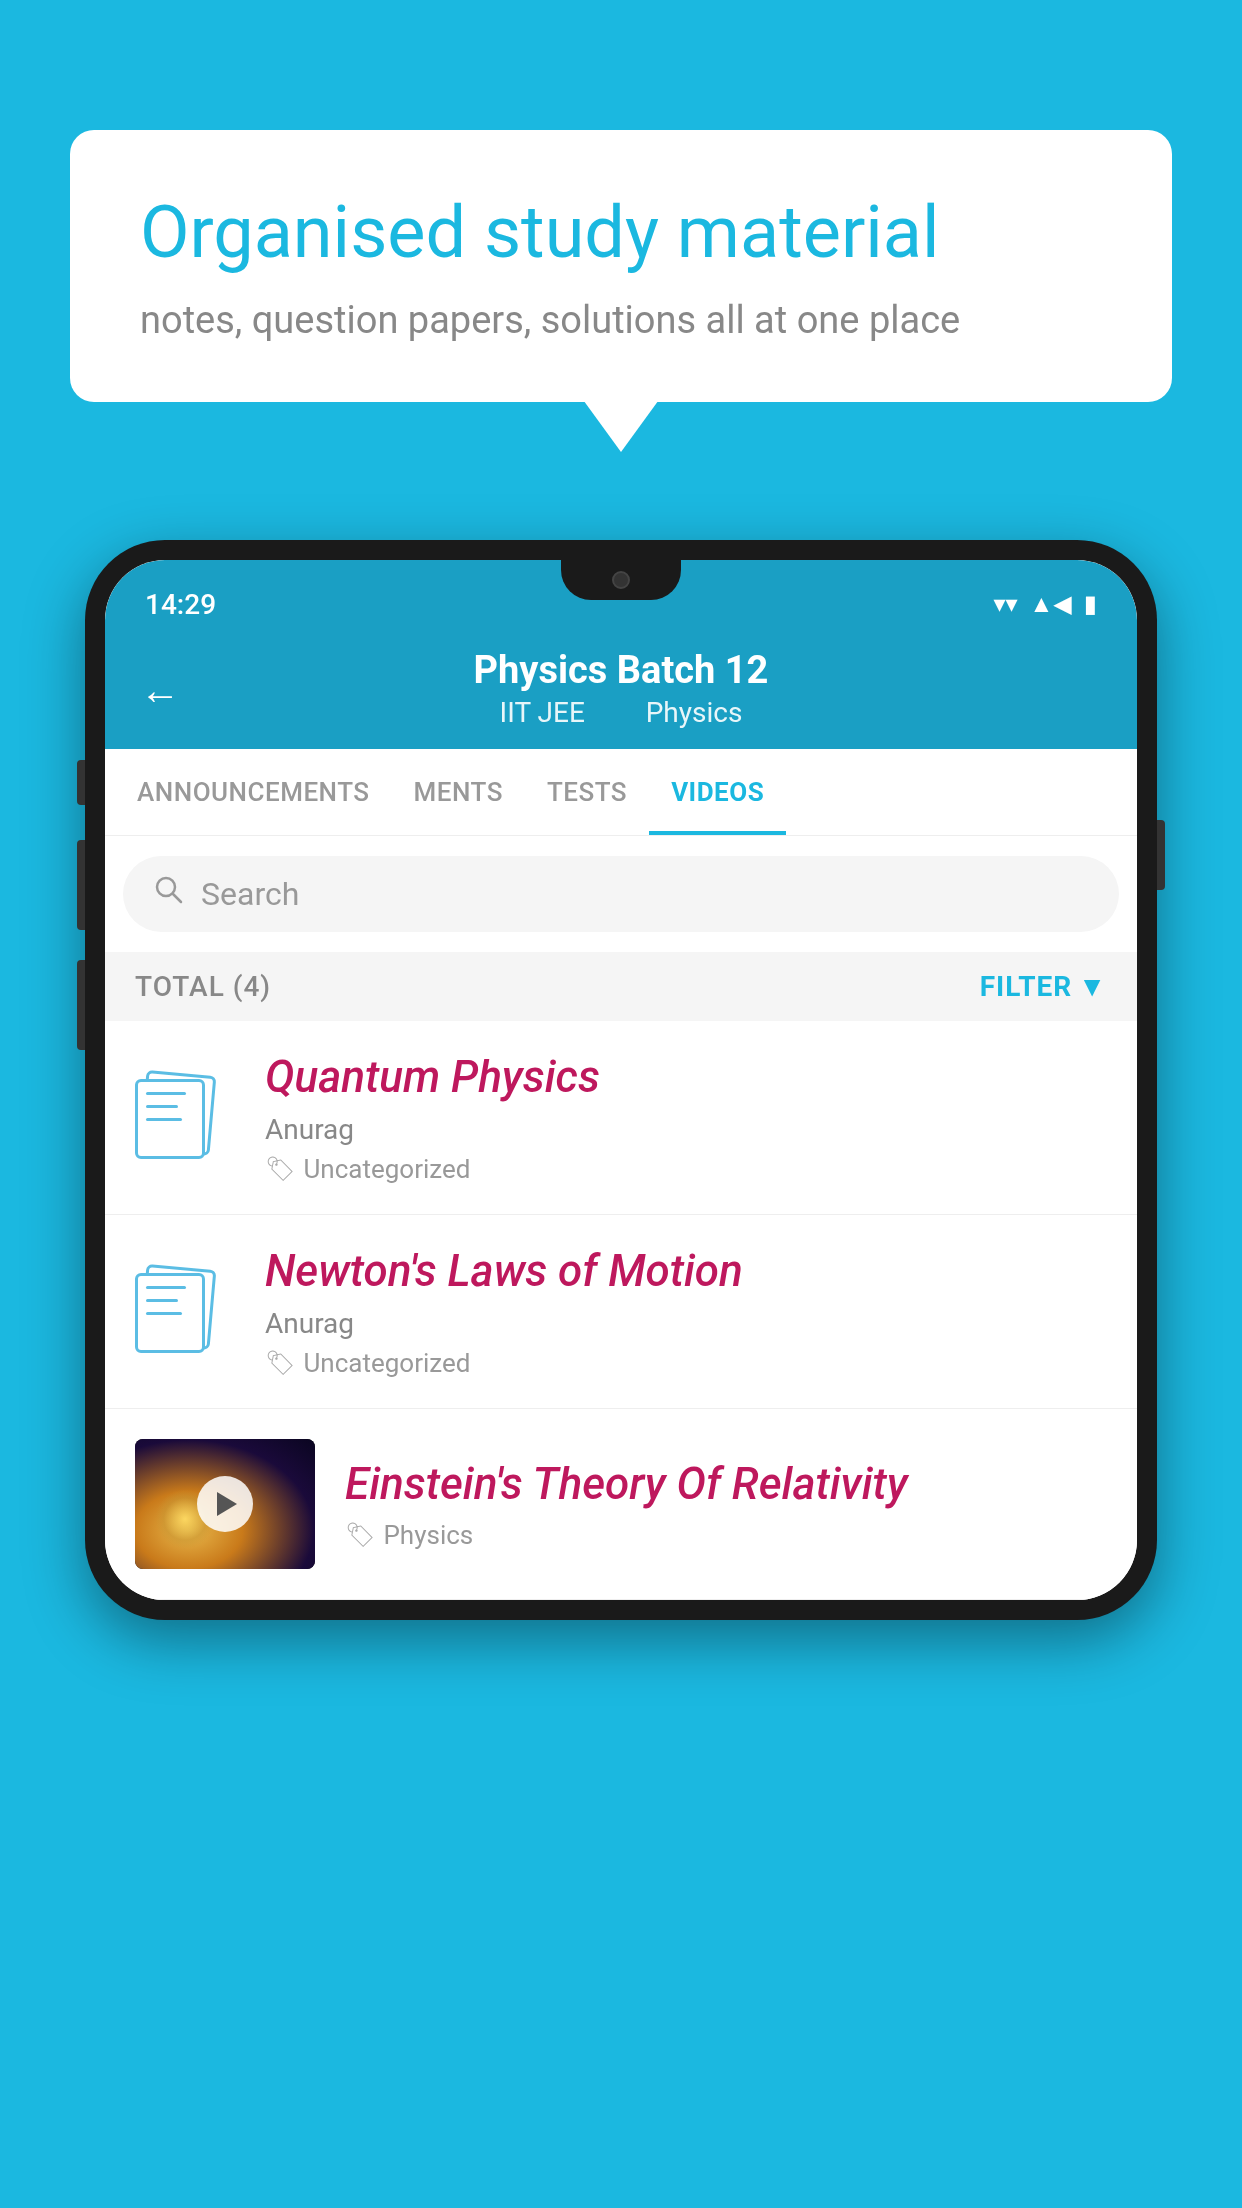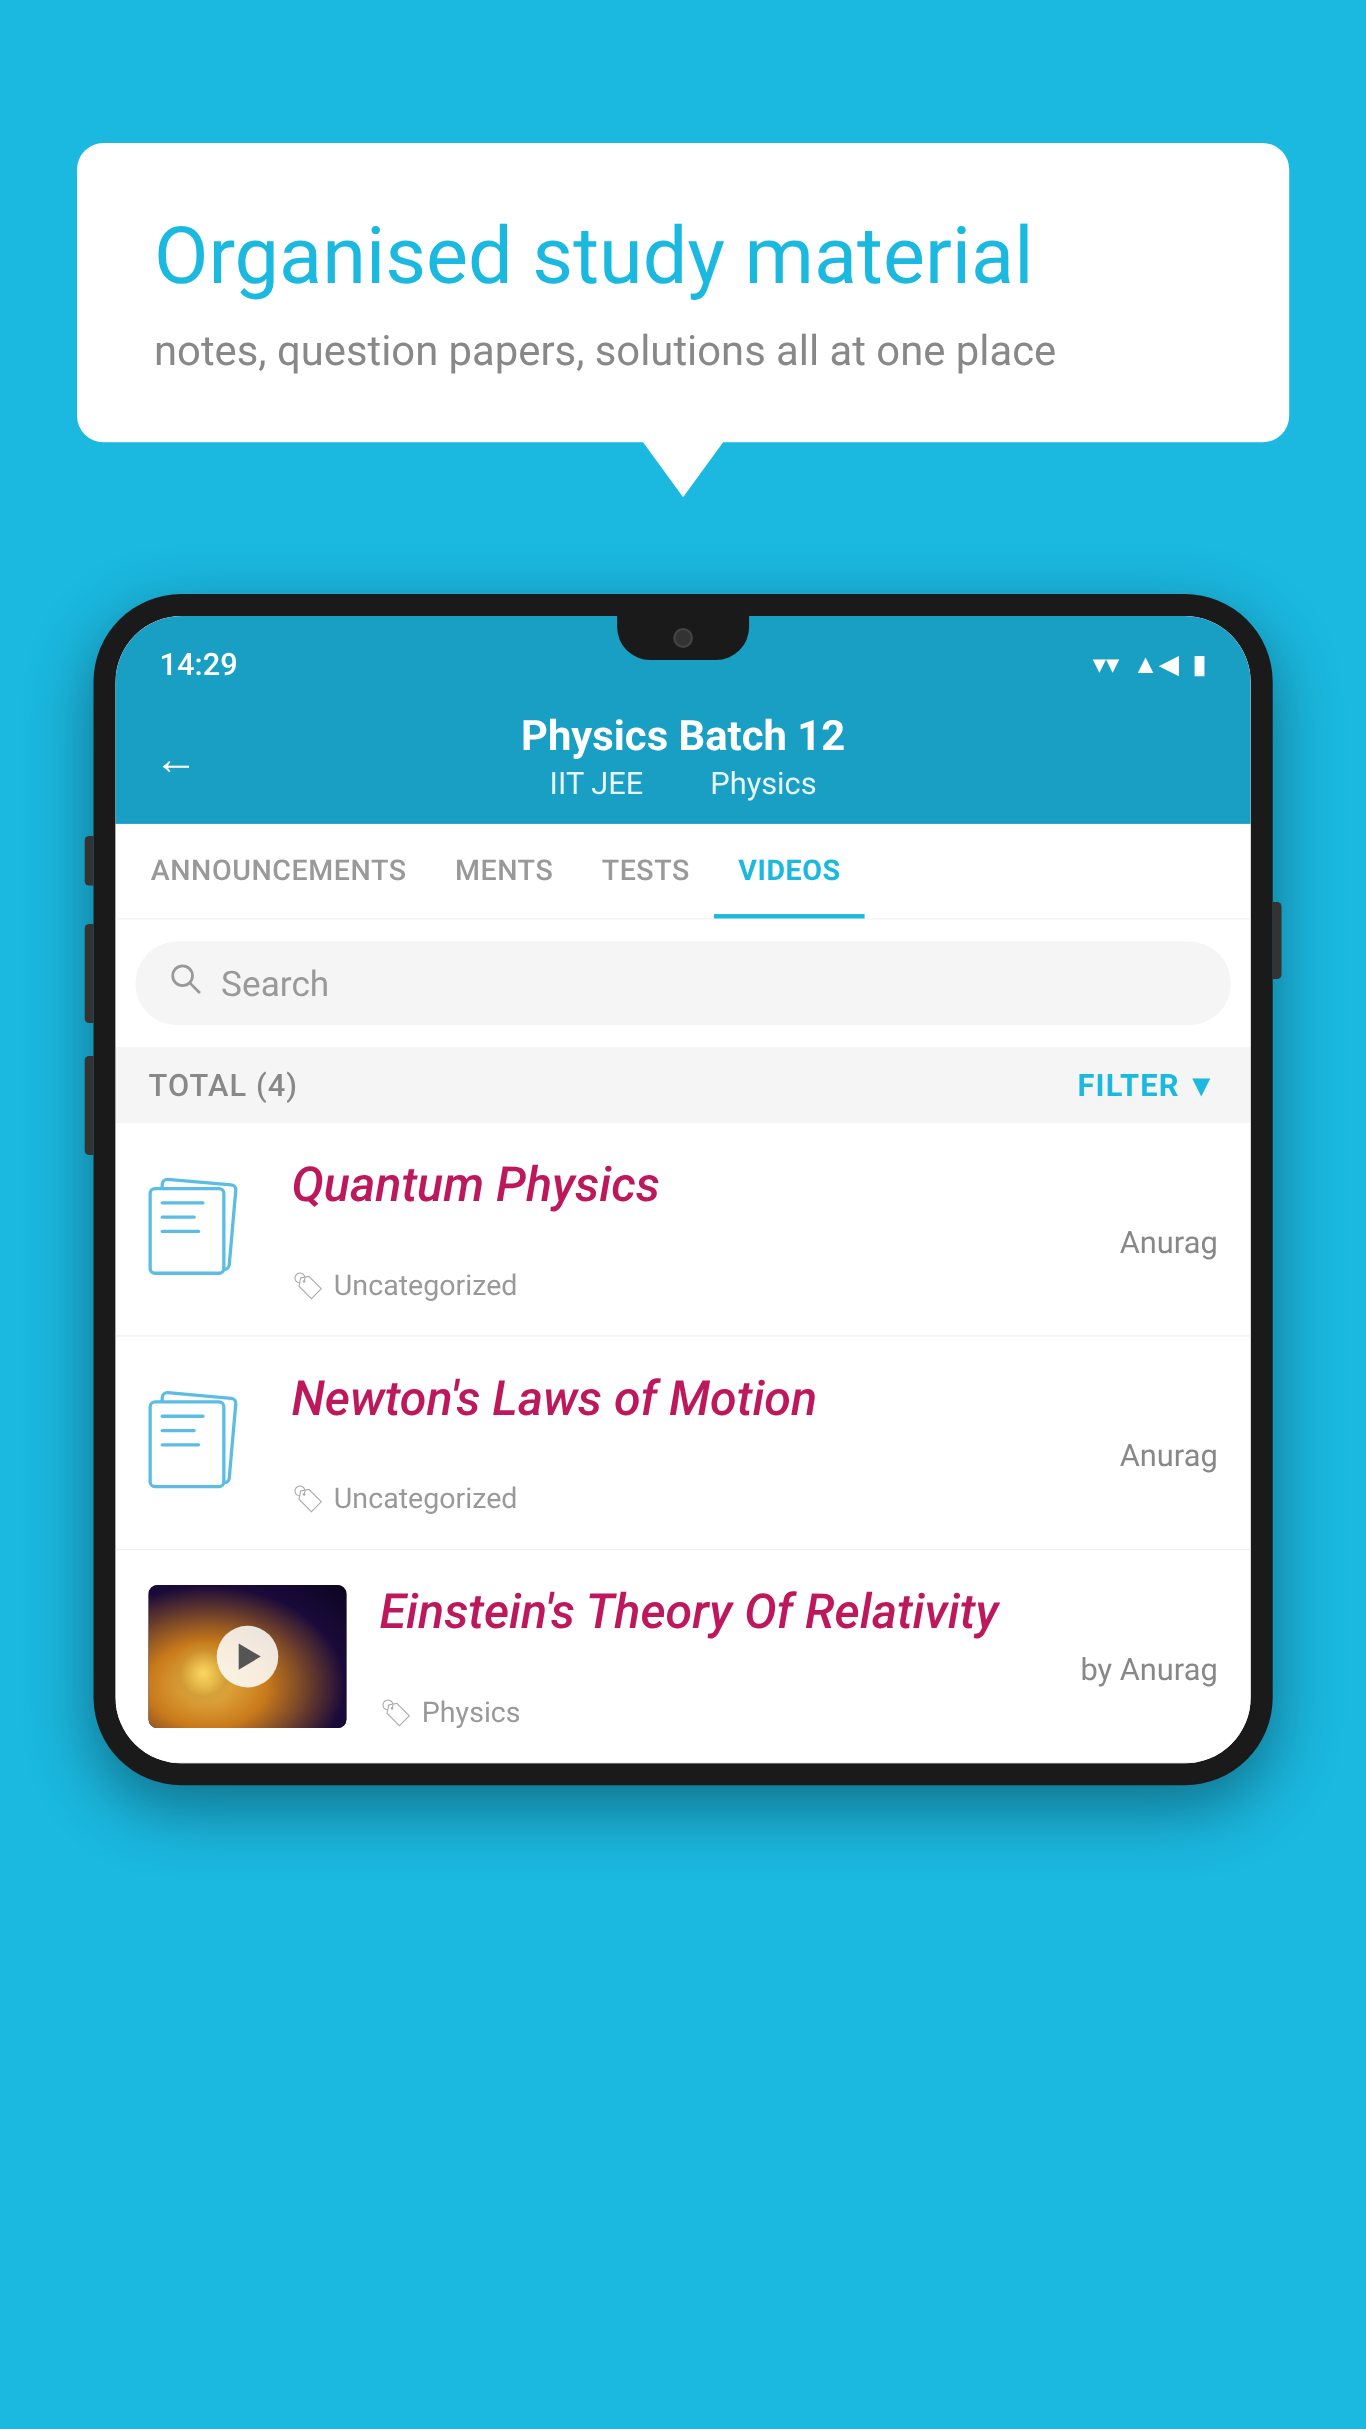--- a/index.html
+++ b/index.html
@@ -315,21 +315,20 @@
       font-size: 44px;
       font-weight: 500;
       margin-bottom: 10px;
       font-style: italic;
     }
 
     .video-author {
       color: #888;
       font-size: 28px;
       margin-bottom: 8px;
-      text-align: right;
     }
 
     .video-tag {
       color: #999;
       font-size: 26px;
       display: flex;
       align-items: center;
       gap: 8px;
     }
 
@@ -561,21 +560,20 @@
         <div class="video-item">
           <div class="thumb-container">
             <div class="thumb-bg"></div>
             <div class="thumb-glow"></div>
             <div class="play-btn">
               <div class="play-triangle"></div>
             </div>
           </div>
           <div class="video-info">
             <div class="video-title">Einstein's Theory Of Relativity</div>
-            <div class="video-author">by Anurag</div>
             <div class="video-tag">
               <span class="tag-icon">🏷</span>
               <span>Physics</span>
             </div>
           </div>
         </div>
 
       </div>
     </div>
   </div>

